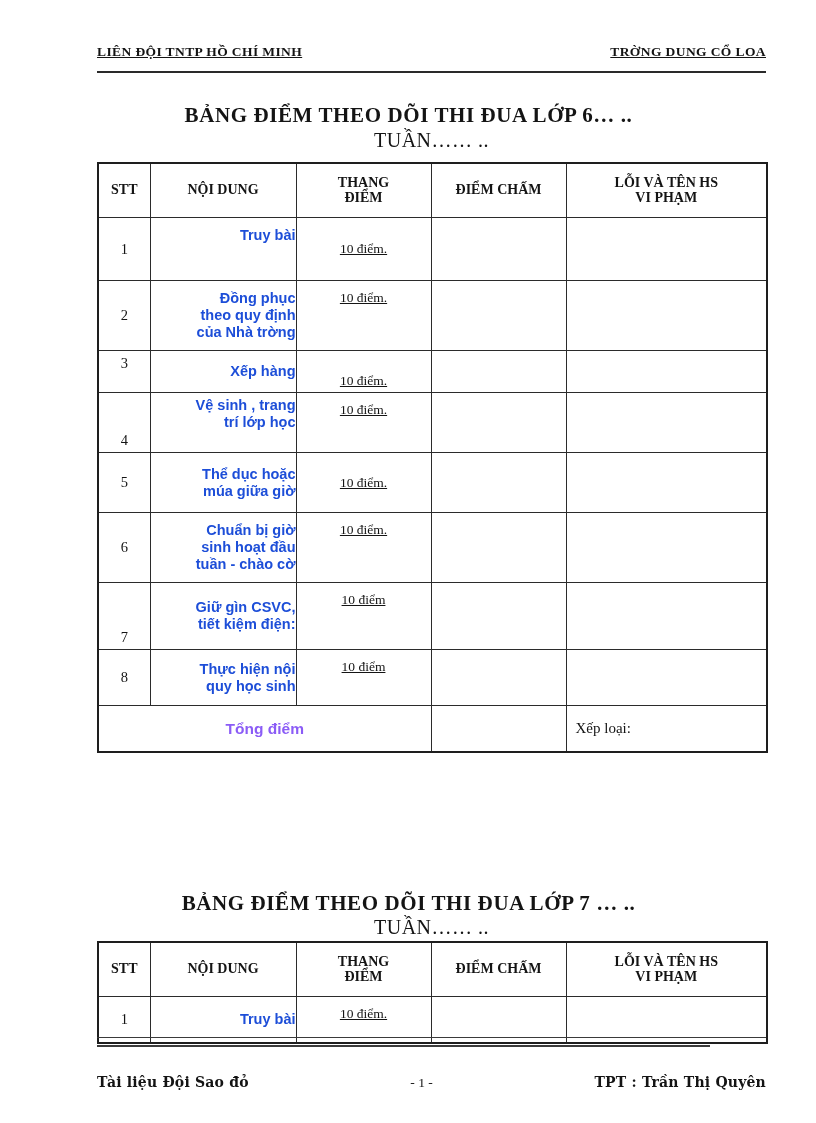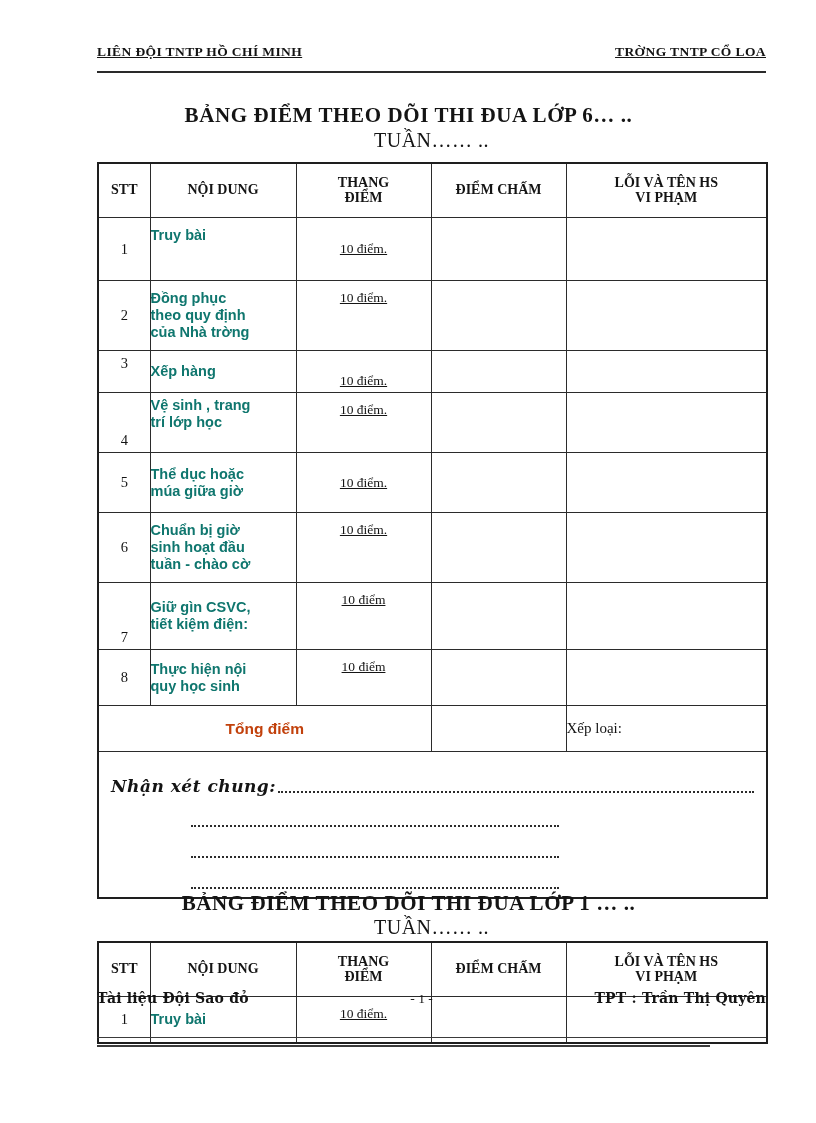--- a/index.html
+++ b/index.html
@@ -47,78 +47,78 @@
     border:1.5px solid #2b2b2b; vertical-align:middle; overflow:hidden;
   }
   table.score th {
     font-family:"Liberation Serif", serif; font-weight:bold;
     font-size:14px; line-height:1.05; text-align:center;
     white-space:pre-line; padding:12px 0;
   }
   td.c-stt { font-size:14.5px; text-align:center; font-family:"Liberation Serif", serif; }
   td.c-nd {
     font-family:"Liberation Sans", sans-serif; font-weight:700;
-    font-size:14.5px; line-height:1.18; text-align:left;
-    white-space:pre-line; color:#0f766e;
+    font-size:14.5px; line-height:1.18; text-align:right;
+    white-space:pre-line; color:#1d4ed8;
   }
   td.c-td { font-size:13.5px; text-align:center; font-family:"Liberation Serif", serif;text-decoration:underline; }
   .vt { vertical-align:top !important; padding-top:4px !important; }
   .vt2 { vertical-align:top !important; padding-top:9px !important; }
   .vb { vertical-align:bottom !important; padding-bottom:3px !important; }
 
   
   .hr0 { height:35px; } .hr1 { height:63px; } .hr2 { height:70px; }
   .hr3 { height:42px; } .hr4 { height:60px; } .hr5 { height:60px; }
   .hr6 { height:70px; } .hr7 { height:67px; } .hr8 { height:56px; }
   .hrt { height:46px; } .hrn { height:144px; }
   
   .h2r1 { height:46px; }
 
   td.c-total {
     font-family:"Liberation Sans", sans-serif; font-weight:600;
-    font-size:15.5px; text-align:center; color:#c2410c;
+    font-size:15.5px; text-align:center; color:#8b5cf6;
   }
   td.c-xeploai {
-    font-size:15px; text-align:left; 
+    font-size:15px; text-align:left; padding-left:9px;
     font-family:"Liberation Serif", serif;
   }
 
   
   td.c-notes { vertical-align:top; padding:20px 10px 8px 12px; }
   .notes-line1 { display:flex; align-items:flex-end; height:24px; }
   .notes-label {
     font-family:"DejaVu Serif", serif; font-style:italic; font-weight:bold;
     font-size:17px; letter-spacing:.5px; white-space:nowrap;
   }
   .notes-leader { flex:1 1 auto; border-bottom:2px dotted #2b2b2b; margin:0 2px 3px 2px; }
   .notes-extra {
     width:368px; margin-left:80px; height:31px;
     border-bottom:2.5px dotted #2b2b2b;
   }
 
   
   .foot-rule1 { position:absolute; left:97px; top:1037px; width:669px; border-top:1.5px solid #3a3a3a; }
   .foot-rule2 { position:absolute; left:97px; top:1045px; width:613px; border-top:2.5px solid #3a3a3a; }
   .doc-footer {
-    position:absolute; left:97px; top:990px; width:669px;
+    position:absolute; left:97px; top:1074px; width:669px;
     display:flex; justify-content:space-between; align-items:baseline;
   }
   .foot-left, .foot-right {
     font-family:"DejaVu Serif", serif; font-weight:bold; font-size:14px; letter-spacing:.2px;
   }
   .foot-center { font-size:13.5px; font-family:"Liberation Serif", serif; }
 </style>
 </head>
 <body>
 
 <div class="page">
 
   <div class="doc-header">
     <span>LIÊN ĐỘI TNTP HỒ CHÍ MINH</span>
-    <span>TRỜNG   TNTP CỔ LOA</span>
+    <span>TRỜNG   DUNG CỔ LOA</span>
   </div>
 
   <div class="sec-title t1-title">BẢNG ĐIỂM THEO DÕI THI ĐUA LỚP 6… ..</div>
   <div class="sec-sub t1-sub">TUẦN…… ..</div>
 
   <table class="score tbl1">
     <colgroup>
       <col style="width:52px">
         <col style="width:146px">
         <col style="width:135px">
@@ -197,35 +197,24 @@
 quy học sinh</td>
       <td class="c-td vt2">10 điểm</td>
       <td></td>
       <td></td>
     </tr>
     <tr class="hrt">
       <td class="c-total" colspan="3">Tổng điểm</td>
       <td></td>
       <td class="c-xeploai">Xếp loại:</td>
     </tr>
-    <tr class="hrn">
-      <td class="c-notes" colspan="5">
-        <div class="notes-line1">
-          <span class="notes-label">Nhận xét chung:</span>
-          <span class="notes-leader"></span>
-        </div>
-        <div class="notes-extra"></div>
-        <div class="notes-extra"></div>
-        <div class="notes-extra"></div>
-      </td>
-    </tr>
   </tbody>
     </table>
 
-  <div class="sec-title t2-title">BẢNG ĐIỂM THEO DÕI THI ĐUA LỚP 1 … ..</div>
+  <div class="sec-title t2-title">BẢNG ĐIỂM THEO DÕI THI ĐUA LỚP 7 … ..</div>
   <div class="sec-sub t2-sub">TUẦN…… ..</div>
 
   <table class="score tbl2">
     <colgroup>
       <col style="width:52px">
         <col style="width:146px">
         <col style="width:135px">
         <col style="width:135px">
         <col style="width:201px">
     </colgroup>

